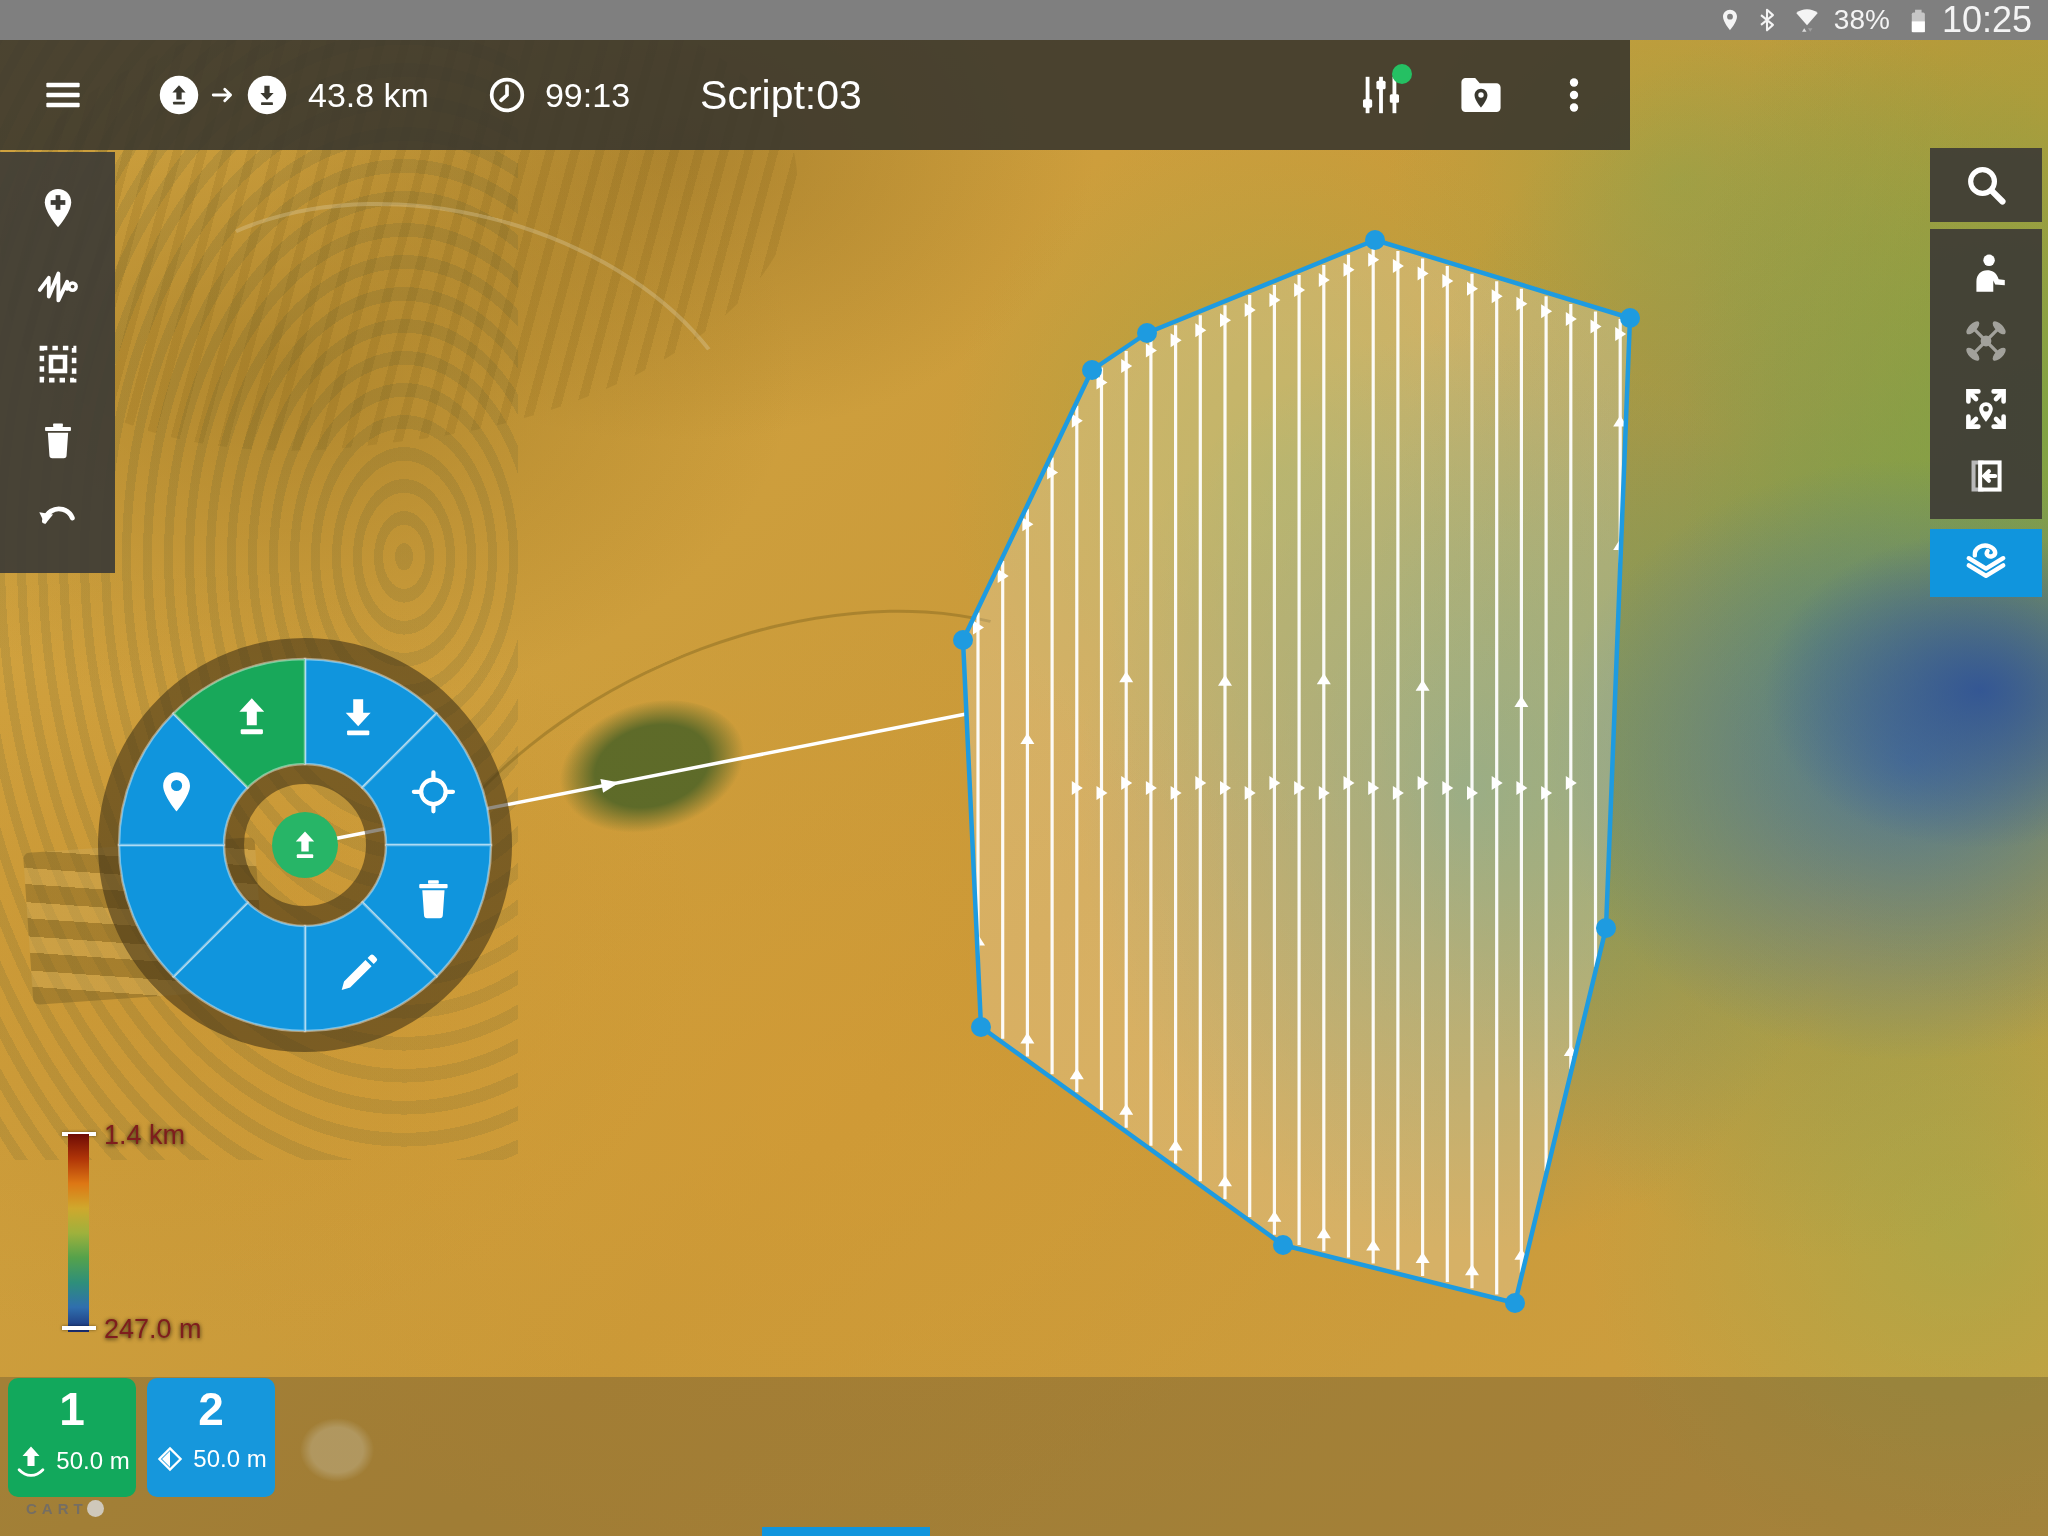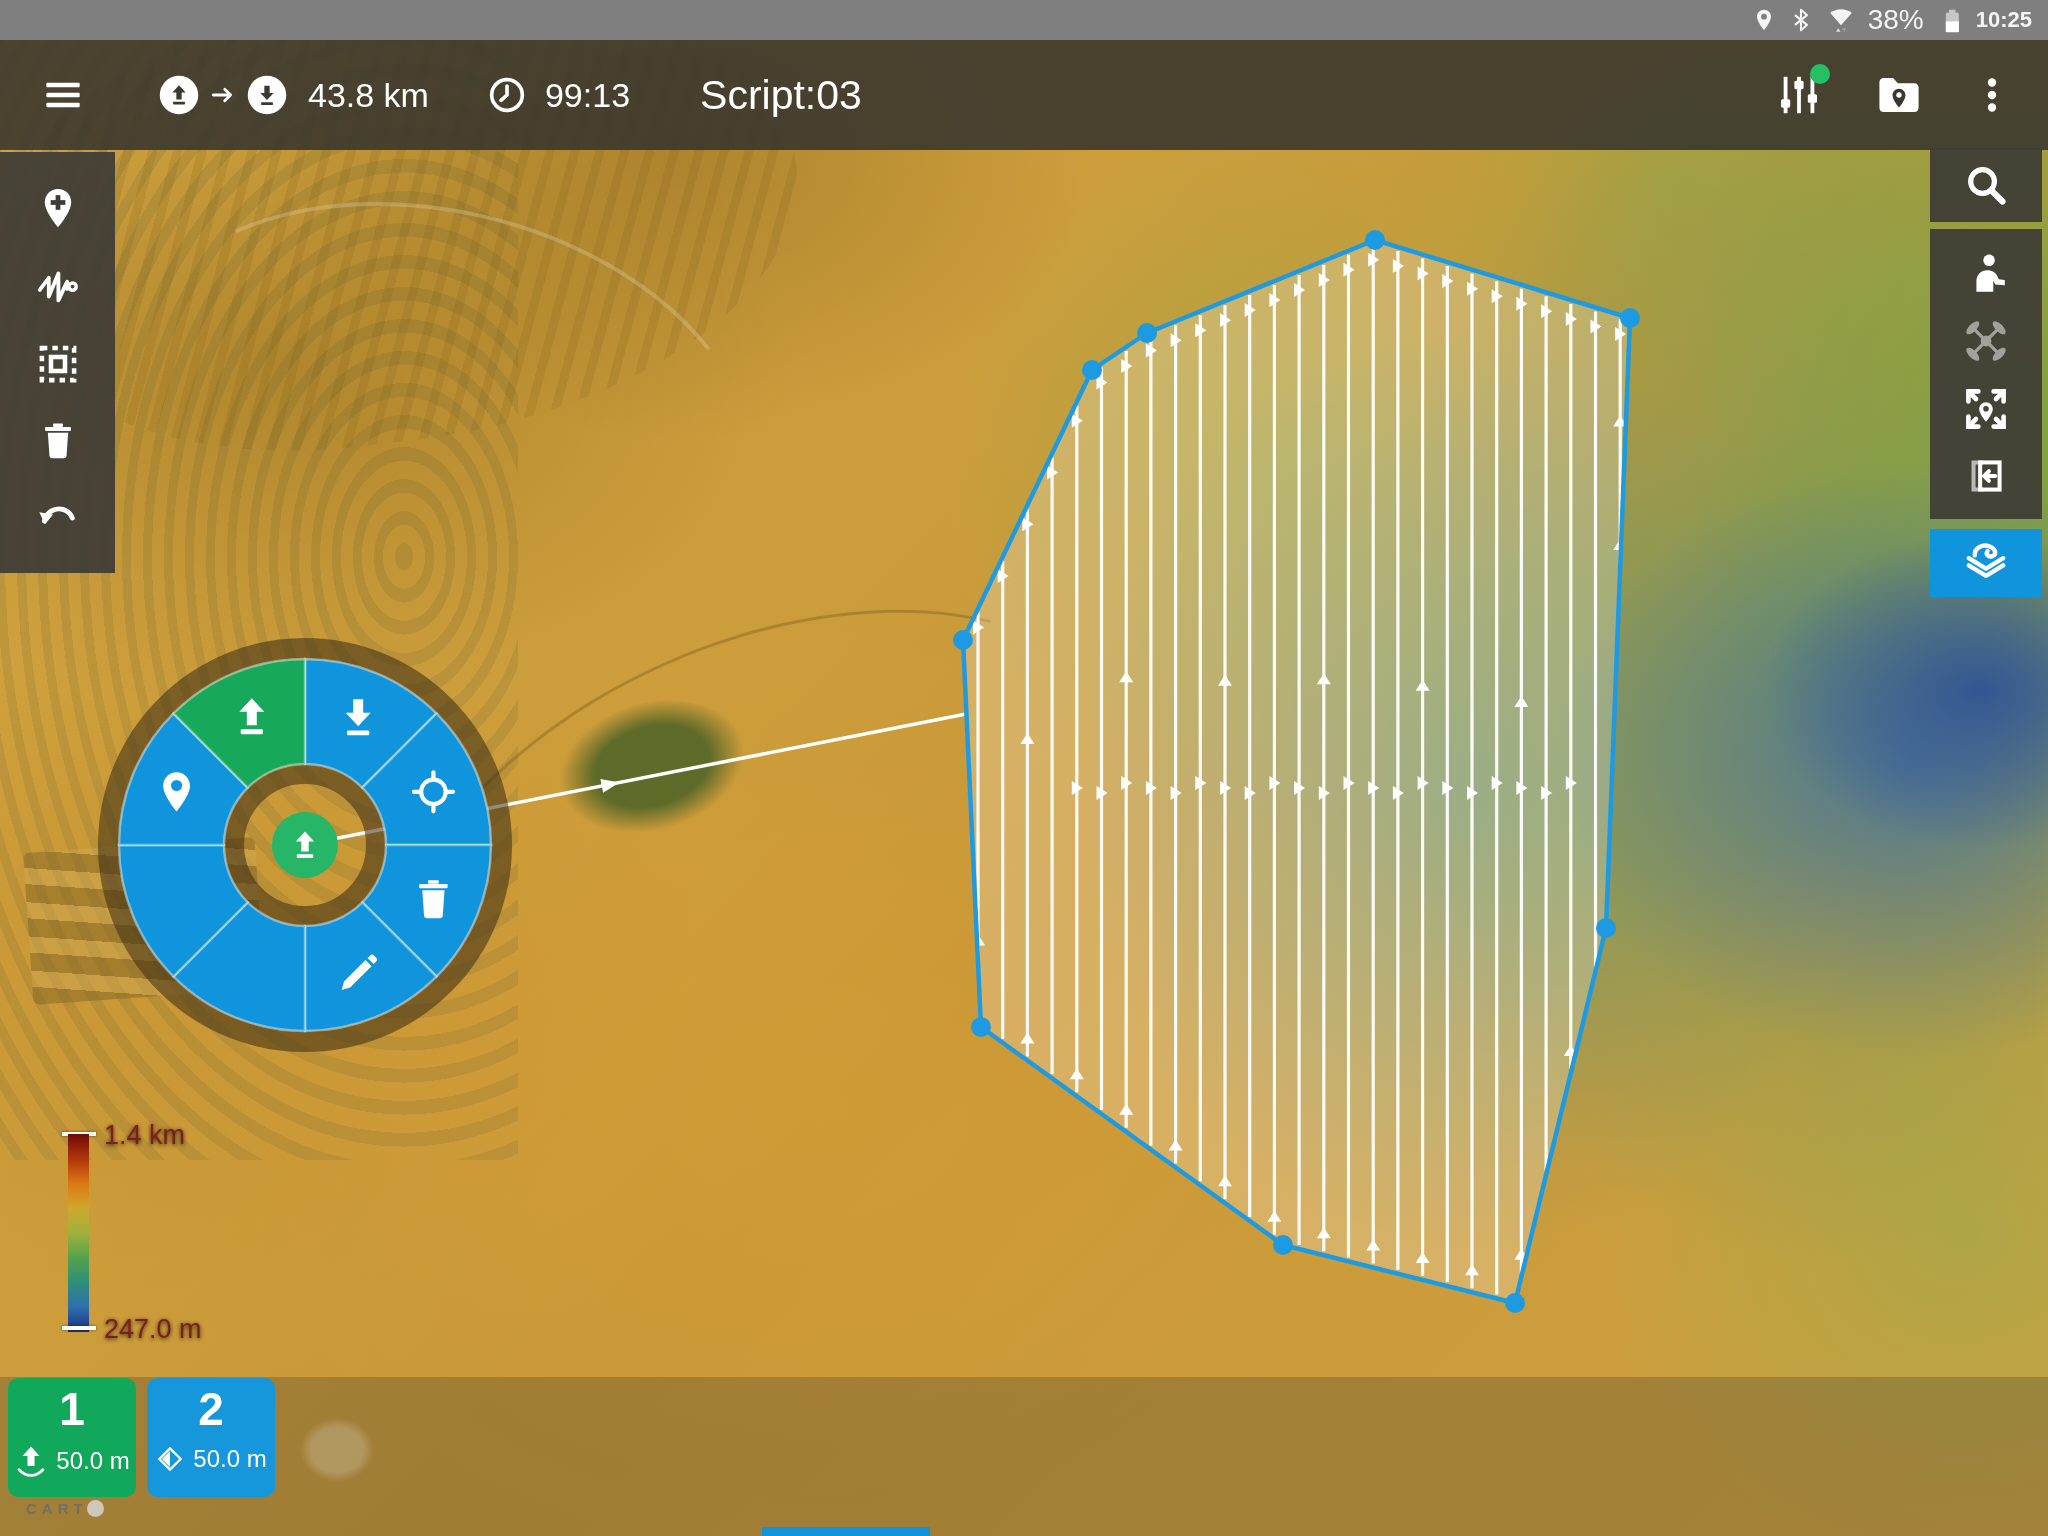--- a/index.html
+++ b/index.html
@@ -43,24 +43,24 @@
     background:repeating-linear-gradient(8deg, rgba(120,95,35,.55) 0 18px, rgba(205,170,90,.5) 18px 34px);
     transform:rotate(-4deg);}
 
   
   #overlay{position:absolute;inset:0;z-index:2;}
 
   
   .statusbar{position:absolute;left:0;top:0;width:2048px;height:40px;background:#7f7f7f;z-index:6;
     display:flex;align-items:center;justify-content:flex-end;gap:12px;padding-right:16px;color:#f4f4f4;}
   .sb-text{font-size:28px;line-height:1;}
-  .sb-time{font-size:22px;font-weight:bold;}
-
-  
-  .toolbar{position:absolute;left:0;top:40px;width:2048px;height:110px;z-index:5;
+  .sb-time{font-size:36px;}
+
+  
+  .toolbar{position:absolute;left:0;top:40px;width:1630px;height:110px;z-index:5;
     background:rgba(56,53,45,.88);display:flex;align-items:center;color:#fff;}
   .tb-text{font-size:34px;}
   .tb-script{font-size:41px;}
   .tb-group{display:flex;align-items:center;gap:10px;}
   .icon-btn{display:flex;align-items:center;justify-content:center;background:none;border:none;padding:0;cursor:pointer;}
   .sliders-wrap{position:relative;}
   .green-dot{position:absolute;right:-8px;top:-8px;width:20px;height:20px;border-radius:50%;background:#25c063;}
 
   
   .left-toolbar{position:absolute;left:0;top:152px;width:115px;height:421px;z-index:5;

